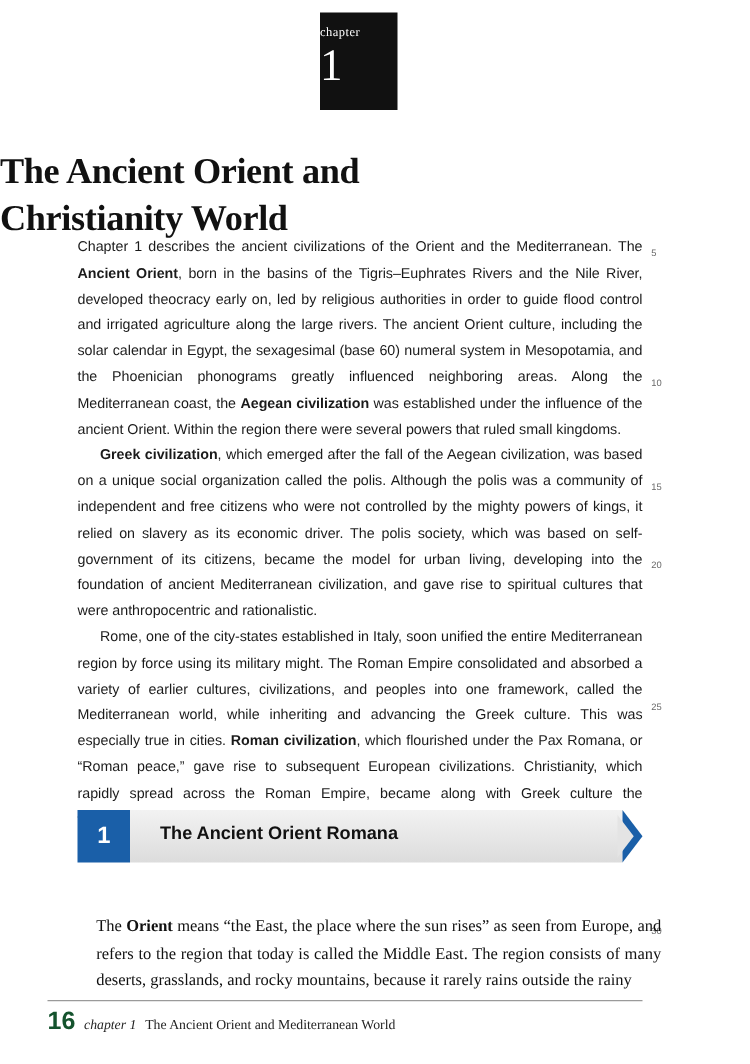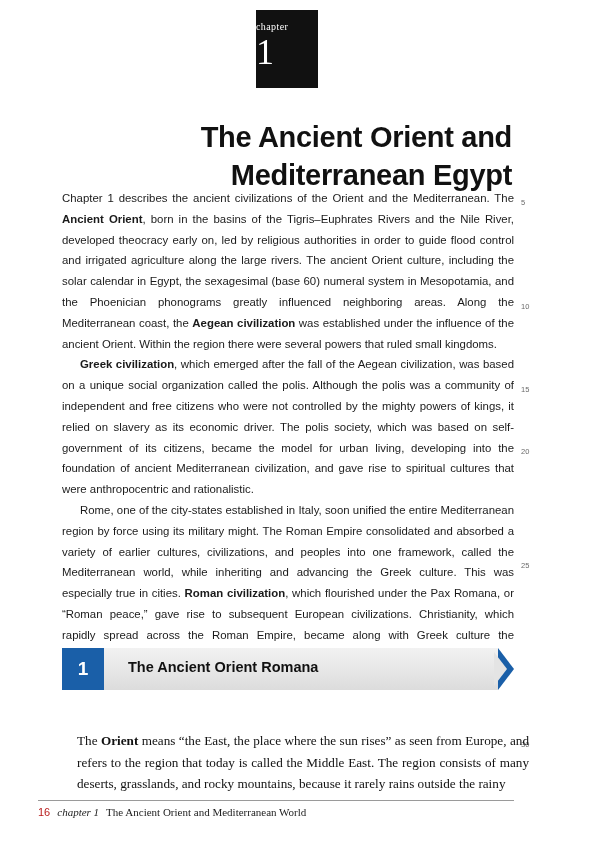--- a/index.html
+++ b/index.html
@@ -47,22 +47,22 @@
     line-height: 1.15;
     font-weight: 400;
   }
 
   
   .title {
     position: absolute;
     top: 100px;
     left: 0;
     width: 512px;
-    text-align: right;
-    font-family: Liberation Sans, sans-serif;
+    text-align: left;
+    font-family: Liberation Serif, serif;
     font-weight: bold;
     font-size: 29px;
     line-height: 1.28;
     letter-spacing: -0.3px;
     color: #111111;
   }
 
   
   .intro {
     position: absolute;
@@ -192,41 +192,41 @@
     width: 476px;
     font-family: "Liberation Serif", serif;
     font-size: 11px;
     color: #222222;
     display: flex;
     align-items: baseline;
     gap: 7px;
   }
   .footer .pageno {
     font-family: "Liberation Sans", sans-serif;
-    font-weight: normal;
-    font-size: 11px;
-    color: #b91c1c;
+    font-weight: bold;
+    font-size: 20px;
+    color: #14532d;
   }
   .footer .chap {
     font-style: italic;
   }
 </style>
 </head>
 <body>
 
 <div class="page">
 
   <div class="chapter-badge">
     <div class="word">chapter</div>
     <div class="num">1</div>
   </div>
 
   <h1 class="title">
     <span>The Ancient Orient and</span><br>
-    <span>Mediterranean Egypt</span>
+    <span>Christianity World</span>
   </h1>
 
   <div class="intro">
     <p><span>Chapter 1 describes the ancient civilizations of the Orient and the Mediterranean. The </span><b>Ancient Orient</b><span>, born in the basins of the Tigris–Euphrates Rivers and the Nile River, developed theocracy early on, led by religious authorities in order to guide flood control and irrigated agriculture along the large rivers. The ancient Orient culture, including the solar calendar in Egypt, the sexagesimal (base 60) numeral system in Mesopotamia, and the Phoenician phonograms greatly influenced neighboring areas. Along the Mediterranean coast, the </span><b>Aegean civilization</b><span> was established under the influence of the ancient Orient. Within the region there were several powers that ruled small kingdoms.</span></p>
     <p class="ind"><b>Greek civilization</b><span>, which emerged after the fall of the Aegean civilization, was based on a unique social organization called the polis. Although the polis was a community of independent and free citizens who were not controlled by the mighty powers of kings, it relied on slavery as its economic driver. The polis society, which was based on self-government of its citizens, became the model for urban living, developing into the foundation of ancient Mediterranean civilization, and gave rise to spiritual cultures that were anthropocentric and rationalistic.</span></p>
     <p class="ind"><span>Rome, one of the city-states established in Italy, soon unified the entire Mediterranean region by force using its military might. The Roman Empire consolidated and absorbed a variety of earlier cultures, civilizations, and peoples into one framework, called the Mediterranean world, while inheriting and advancing the Greek culture. This was especially true in cities. </span><b>Roman civilization</b><span>, which flourished under the Pax Romana, or “Roman peace,” gave rise to subsequent European civilizations. Christianity, which rapidly spread across the Roman Empire,  became along with Greek culture the fundamental source of European philosophy.</span></p>
   </div>
 
   <div class="linenums">
     <span style="top:10px">5</span>

